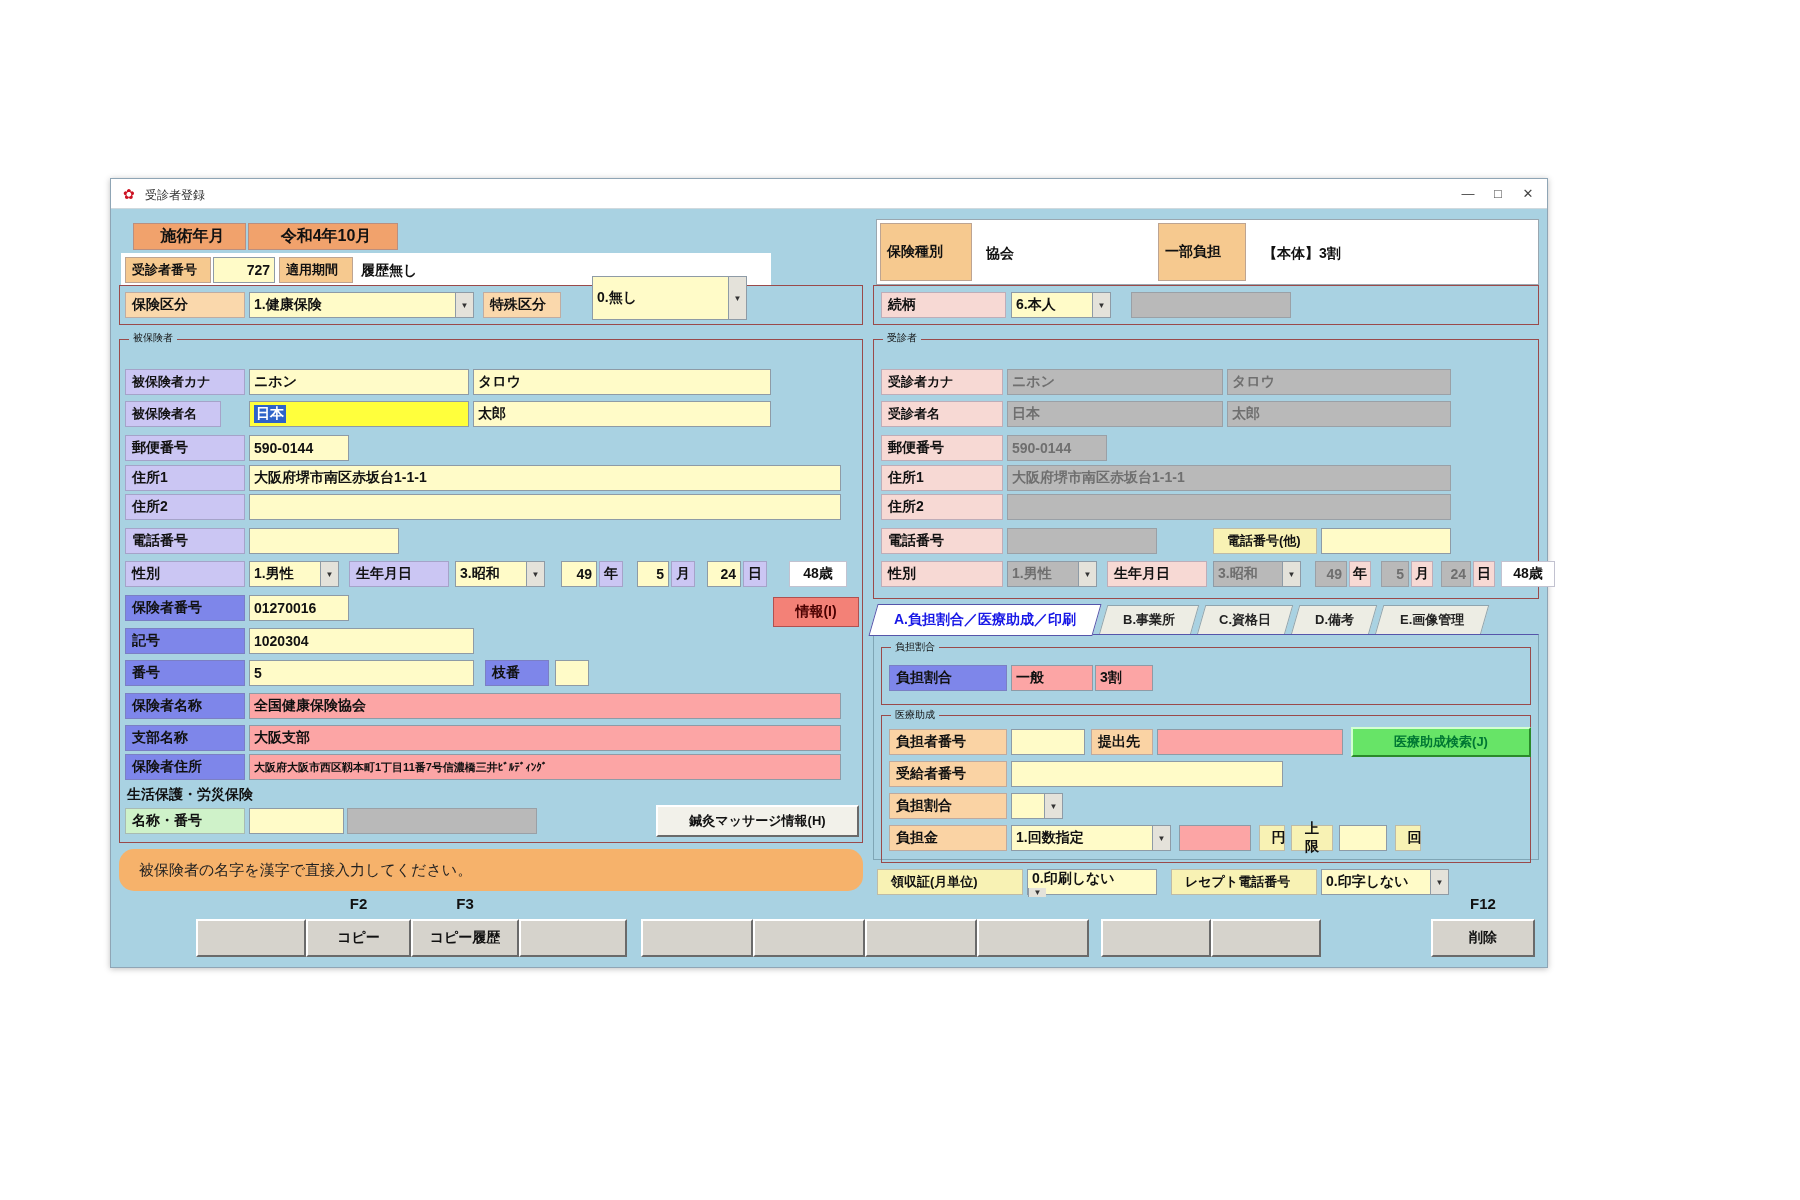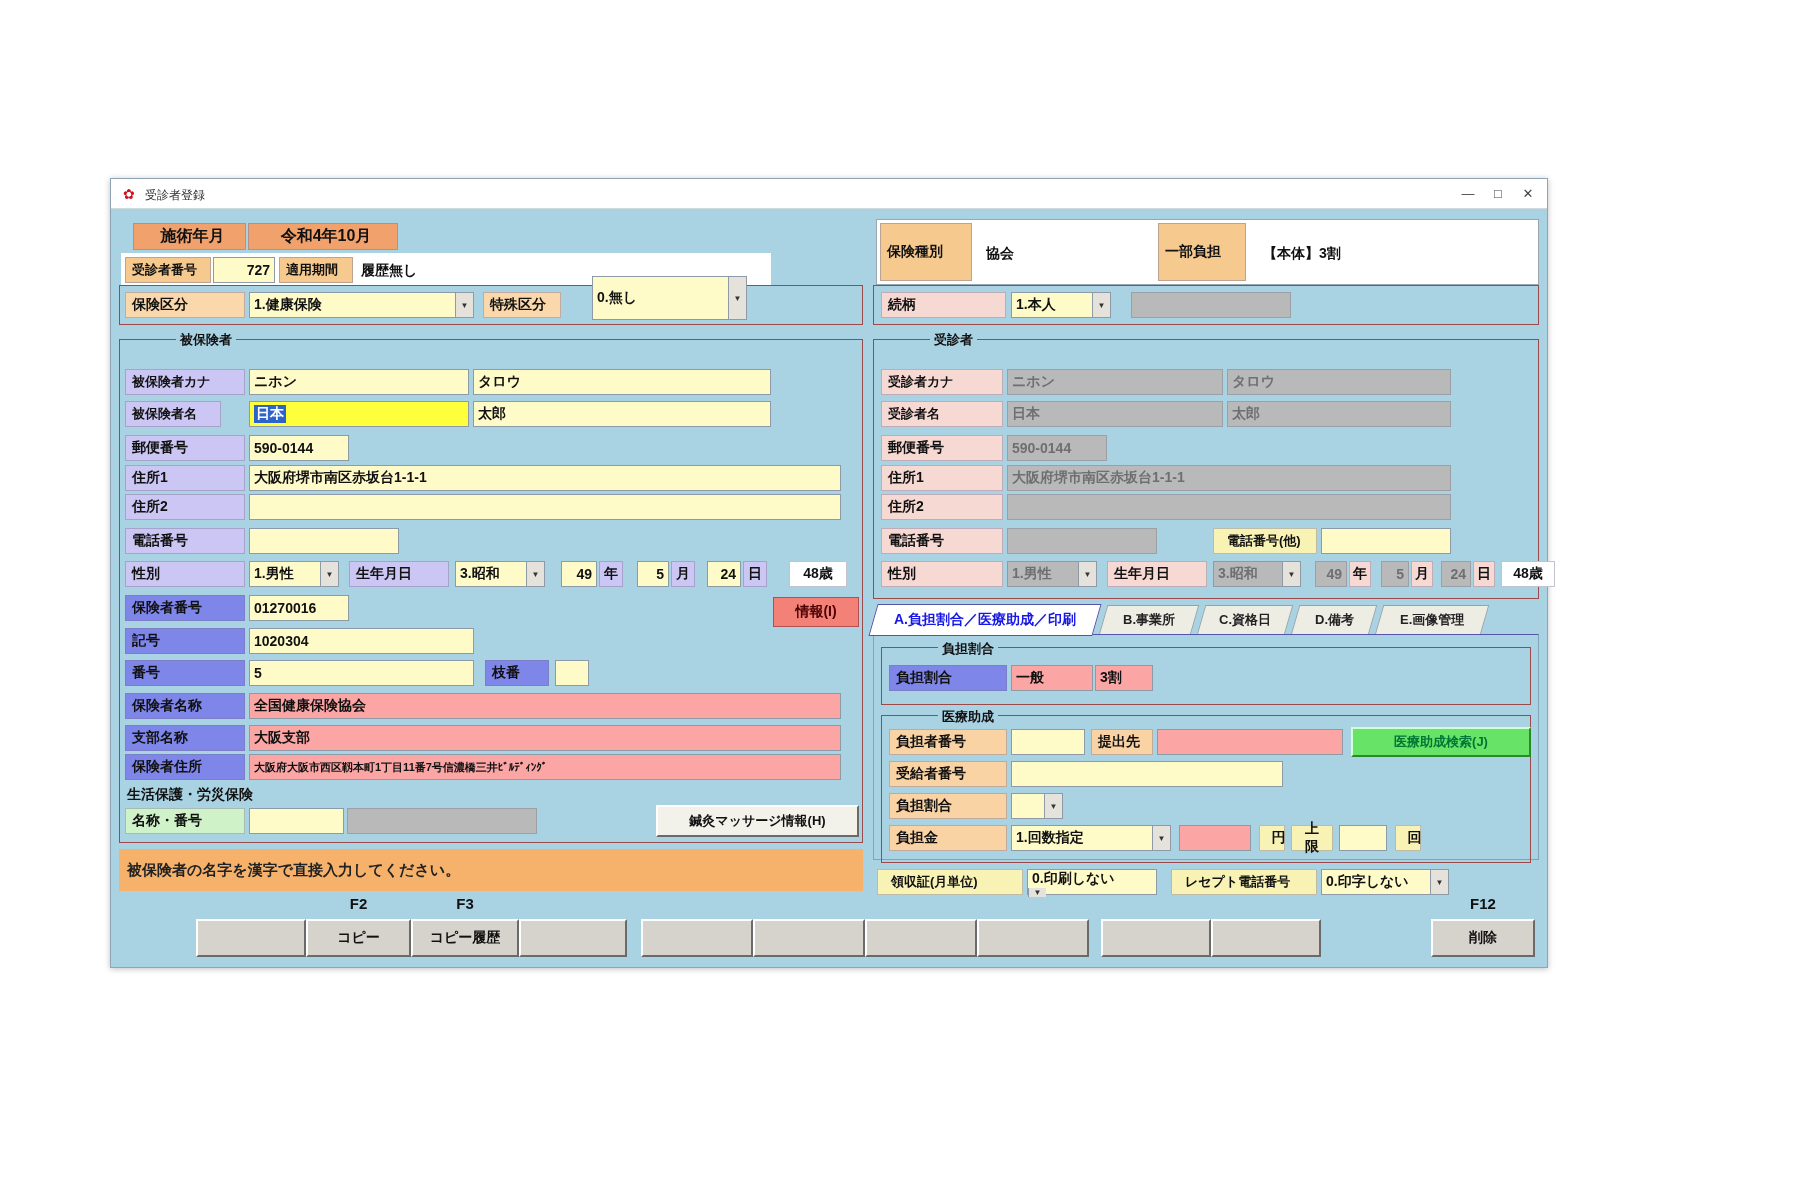--- a/index.html
+++ b/index.html
@@ -24,21 +24,21 @@
   .fld.gray{background:#b9b9b9;color:#6f6f6f;border-color:#9aa0a6;}
   .fld.bright{background:#ffff3c;}
   .fld.right{justify-content:flex-end;}
   .sel{background:#2e63c8;color:#ffffff;padding:0 2px;}
   .dd{display:flex;align-items:stretch;background:#fffbc8;border:1px solid #8e9ba6;box-sizing:border-box;}
   .dd .val{flex:1;display:flex;align-items:center;padding:0 4px;font-size:14px;font-weight:bold;color:#111;}
   .dd .ar{width:17px;background:#e4e2da;border-left:1px solid #8e9ba6;display:flex;align-items:center;justify-content:center;font-size:8px;color:#333;}
   .dd.gray{background:#b9b9b9;}
   .dd.gray .val{color:#6f6f6f;}
   .grp{border:1px solid #9a4a4a;box-sizing:border-box;}
-  .grp-title{position:absolute;background:#a9d2e2;padding:0 4px;font-size:13px;font-weight:bold;color:#111;z-index:3;margin-left:47px;}
+  .grp-title{position:absolute;background:#a9d2e2;padding:0 4px;font-size:10px;font-weight:normal;color:#111;z-index:3;}
   .btn3d{display:flex;align-items:center;justify-content:center;background:#d6d3cc;border-top:2px solid #ffffff;border-left:2px solid #ffffff;border-right:2px solid #6a6a6a;border-bottom:2px solid #6a6a6a;font-size:14px;font-weight:bold;color:#111;box-sizing:border-box;}
   .redbtn{background:#f38177;border:1px solid #b05050;color:#4a0000;display:flex;align-items:center;justify-content:center;font-size:14px;font-weight:bold;}
   .greenbtn{background:#67e467;border-top:2px solid #d2ffd2;border-left:2px solid #d2ffd2;border-right:2px solid #2a8a2a;border-bottom:2px solid #2a8a2a;display:flex;align-items:center;justify-content:center;font-size:13px;font-weight:bold;color:#073;box-sizing:border-box;}
   .tab{position:absolute;top:426px;height:30px;display:flex;align-items:center;justify-content:center;font-size:13px;font-weight:bold;color:#222;background:#ededE4;border:1px solid #8fa5af;transform:skewX(-16deg);box-sizing:border-box;}
   .tab>span{transform:skewX(16deg);white-space:nowrap;}
   .tab.active{background:#ffffff;color:#1717e6;border-color:#55a;z-index:4;height:32px;top:425px;font-size:14px;}
   .fkey{position:absolute;font-size:15px;font-weight:bold;color:#111;text-align:center;}
   .chip{display:flex;align-items:center;justify-content:center;font-size:14px;font-weight:bold;color:#111;box-sizing:border-box;border:1px solid rgba(120,120,150,.45);}
   .plain{font-size:14px;font-weight:bold;color:#111;}
 </style>
@@ -78,21 +78,21 @@
   </div>
   <div class="a lbl pe" style="left:372px;top:113px;width:78px;height:26px;">特殊区分</div>
   <div class="a dd" style="left:452px;top:97px;width:155px;height:44px;margin-left:29px;">
     <span class="val">0.無し</span>
       <span class="ar">▼</span>
   </div>
 
   <div class="a grp" style="left:762px;top:106px;width:666px;height:40px;"></div>
   <div class="a lbl pk" style="left:770px;top:113px;width:125px;height:26px;">続柄</div>
   <div class="a dd" style="left:900px;top:113px;width:100px;height:26px;">
-    <span class="val">1.本人</span>
+    <span class="val">6.本人</span>
       <span class="ar">▼</span>
   </div>
   <div class="a fld gray" style="left:1020px;top:113px;width:160px;height:26px;"></div>
 
   <div class="a grp" style="left:8px;top:160px;width:744px;height:504px;"></div>
   <div class="grp-title" style="left:18px;top:152px;">被保険者</div>
 
   <div class="a lbl lv" style="left:14px;top:190px;width:120px;height:26px;font-size:13px;">被保険者カナ</div>
   <div class="a fld" style="left:138px;top:190px;width:220px;height:26px;">ニホン</div>
   <div class="a fld" style="left:362px;top:190px;width:298px;height:26px;">タロウ</div>
@@ -154,21 +154,21 @@
   <div class="a lbl bp" style="left:14px;top:575px;width:120px;height:26px;">保険者住所</div>
   <div class="a fld white" style="left:138px;top:575px;width:592px;height:26px;font-size:11px;">大阪府大阪市西区靱本町1丁目11番7号信濃橋三井ﾋﾞﾙﾃﾞｨﾝｸﾞ</div>
 
   <div class="a plain" style="left:16px;top:607px;">生活保護・労災保険</div>
 
   <div class="a lbl gn" style="left:14px;top:629px;width:120px;height:26px;">名称・番号</div>
   <div class="a fld" style="left:138px;top:629px;width:95px;height:26px;"></div>
   <div class="a fld gray" style="left:236px;top:629px;width:190px;height:26px;"></div>
   <div class="a btn3d" style="left:545px;top:626px;width:203px;height:32px;background:#f2f1ea;font-size:13px;">鍼灸マッサージ情報(H)</div>
 
-  <div class="a" style="left:8px;top:670px;width:744px;height:42px;background:#f6b26b;display:flex;align-items:center;padding-left:8px;font-size:15px;font-weight:bold;color:#222;box-sizing:border-box;">被保険者の名字を漢字で直接入力してください。</div>
+  <div class="a" style="left:8px;top:670px;width:744px;height:42px;background:#f6b26b;display:flex;align-items:center;padding-left:20px;font-size:15px;font-weight:normal;color:#222;box-sizing:border-box;border-radius:15px;">被保険者の名字を漢字で直接入力してください。</div>
 
   <div class="a grp" style="left:762px;top:160px;width:666px;height:260px;"></div>
   <div class="grp-title" style="left:772px;top:152px;">受診者</div>
 
   <div class="a lbl pk" style="left:770px;top:190px;width:122px;height:26px;font-size:13px;">受診者カナ</div>
   <div class="a fld gray" style="left:896px;top:190px;width:216px;height:26px;">ニホン</div>
   <div class="a fld gray" style="left:1116px;top:190px;width:224px;height:26px;">タロウ</div>
 
   <div class="a lbl pk" style="left:770px;top:222px;width:122px;height:26px;font-size:13px;">受診者名</div>
   <div class="a fld gray" style="left:896px;top:222px;width:216px;height:26px;">日本</div>

